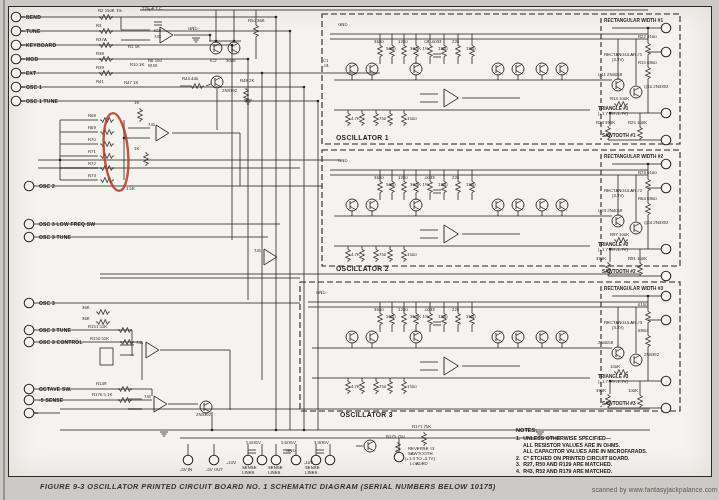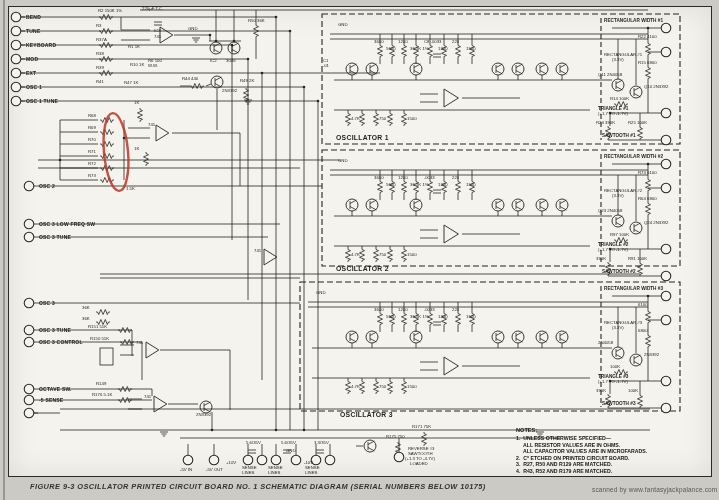--- a/index.html
+++ b/index.html
@@ -3,21 +3,21 @@
 <meta charset="utf-8">
 <style>
   html,body{margin:0;padding:0;}
   body{width:719px;height:500px;overflow:hidden;background:#b8b7b3;font-family:"Liberation Sans",sans-serif;}
   .scan{position:absolute;left:0;top:0;width:719px;height:500px;background:#cbcac5;}
   .scan-edge{position:absolute;left:3px;top:0;width:2px;height:500px;background:#6e6d68;opacity:.55;}
   .paper{position:absolute;left:8px;top:6px;width:704px;height:471px;background:#f4f3ee;
          border:1.5px solid #2b2a24;box-sizing:border-box;
          box-shadow:inset 0 0 28px rgba(120,115,100,.18);}
   .svgwrap{position:absolute;left:0;top:0;width:719px;height:500px;}
-  .caption{position:absolute;left:30px;top:482px;font-size:7.4px;font-weight:bold;font-style:italic;
+  .caption{position:absolute;left:40px;top:482px;font-size:7.4px;font-weight:bold;font-style:italic;
            letter-spacing:.42px;color:#33322d;white-space:nowrap;}
   .credit{position:absolute;left:592px;top:486px;font-size:6.4px;color:#5a574f;letter-spacing:.2px;white-space:nowrap;}
   .notes{position:absolute;left:516px;top:427px;width:192px;color:#16150e;}
   .notes .nt{font-size:5.6px;font-weight:bold;margin-bottom:2px;}
   .notes .nl{font-size:5.2px;font-weight:bold;line-height:6.6px;white-space:pre;}
   svg text{fill:#201f19;}
   text.t{font-size:4.3px;}
   text.p{font-size:5px;font-weight:bold;letter-spacing:.2px;}
   text.w{font-size:4.7px;font-weight:bold;}
   text.b{font-size:6.8px;font-weight:bold;letter-spacing:.3px;}

